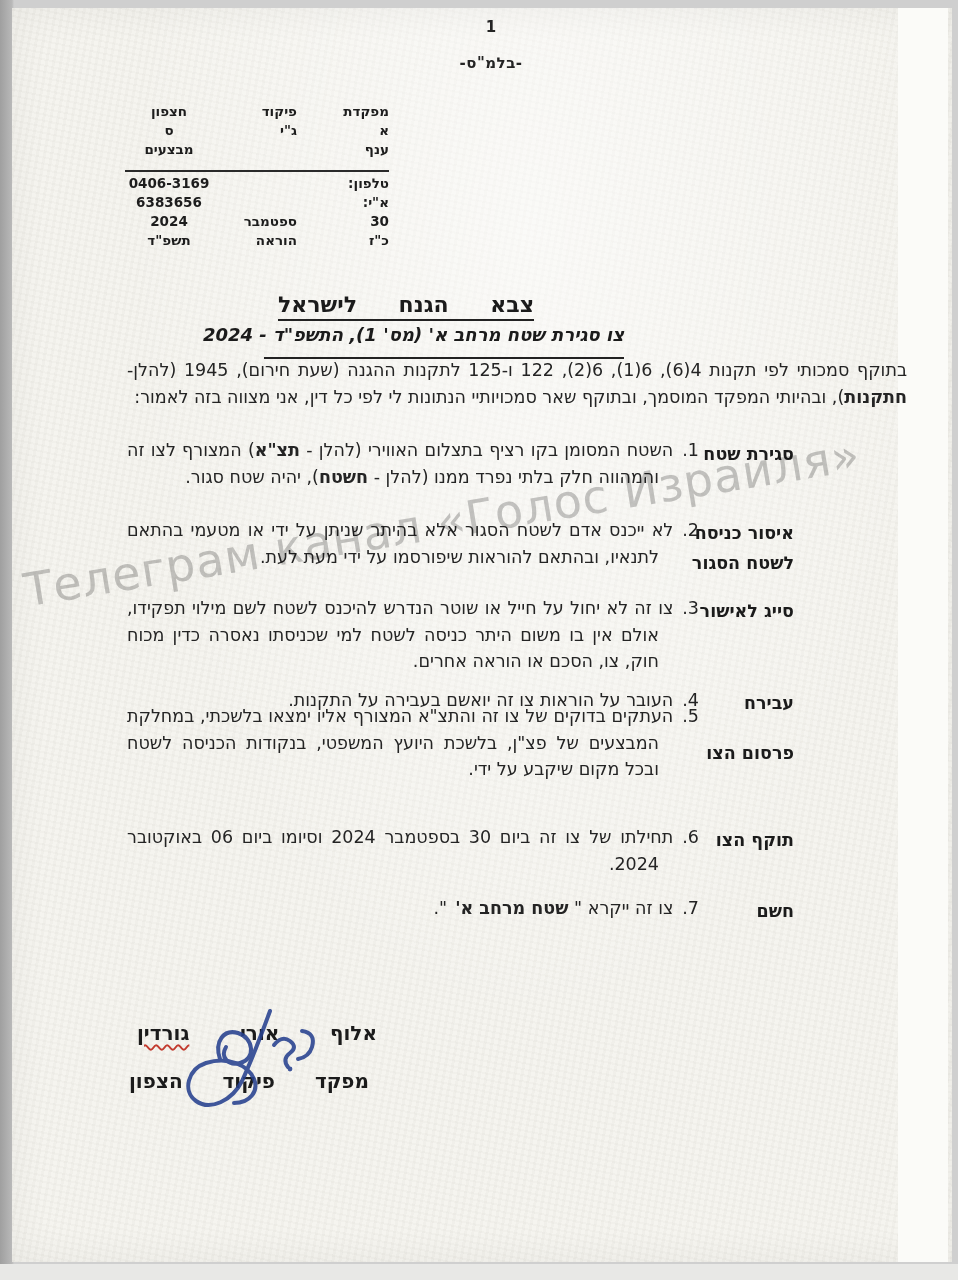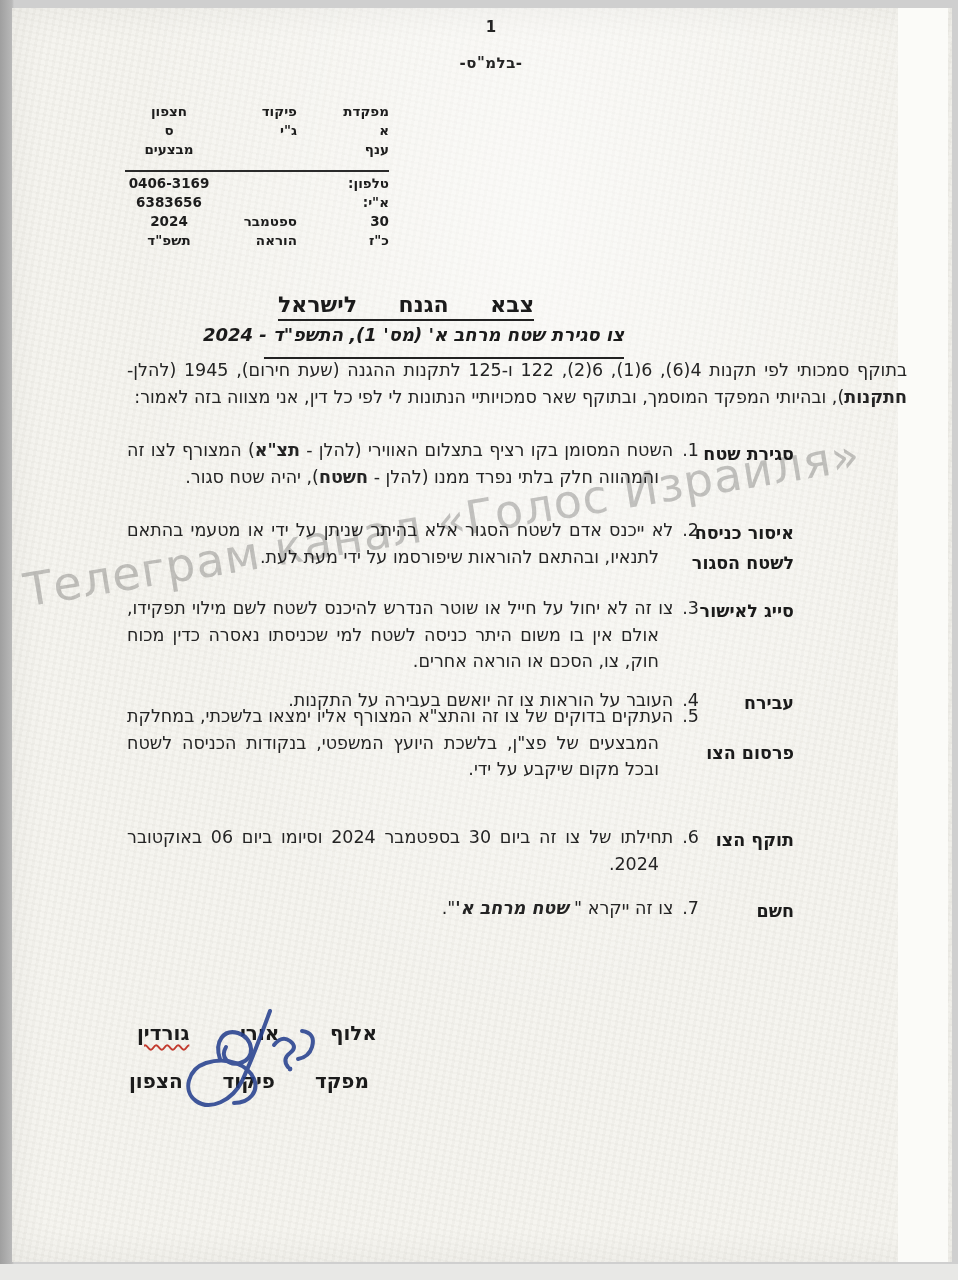--- a/index.html
+++ b/index.html
@@ -15,21 +15,21 @@
       repeating-linear-gradient(100deg,rgba(115,110,95,.035) 0 3px,transparent 3px 7px),
       repeating-linear-gradient(12deg,rgba(115,110,95,.03) 0 2px,transparent 2px 6px),
       #f5f4ef;
     box-shadow:inset 0 0 40px rgba(0,0,0,.05);
   }
   .right-strip{position:absolute;right:4px;top:0;width:50px;height:1254px;background:#fbfbf8;}
   .bottom-strip{position:absolute;left:0;bottom:0;width:958px;height:16px;background:#e8e8e6;}
   .abs{position:absolute;}
   .ink{color:#242424;}
   .b{font-weight:bold;margin-top:48px;}
-  .bi{font-weight:bold;font-style:italic;}
+  .bi{font-weight:bold;margin-left:8px;}
 
   .pageno{left:0;top:10px;width:958px;text-align:center;font-size:15px;font-weight:bold;}
   .classif{left:0;top:46px;width:958px;text-align:center;font-size:15px;font-weight:bold;letter-spacing:.5px;}
 
   .letterhead{
     left:113px;top:94px;width:264px;direction:rtl;
     display:grid;grid-template-columns:92px 84px 88px;
     font-size:13.5px;font-weight:bold;line-height:19px;color:#1d1d1d;
   }
   .letterhead .c1{text-align:right;}

